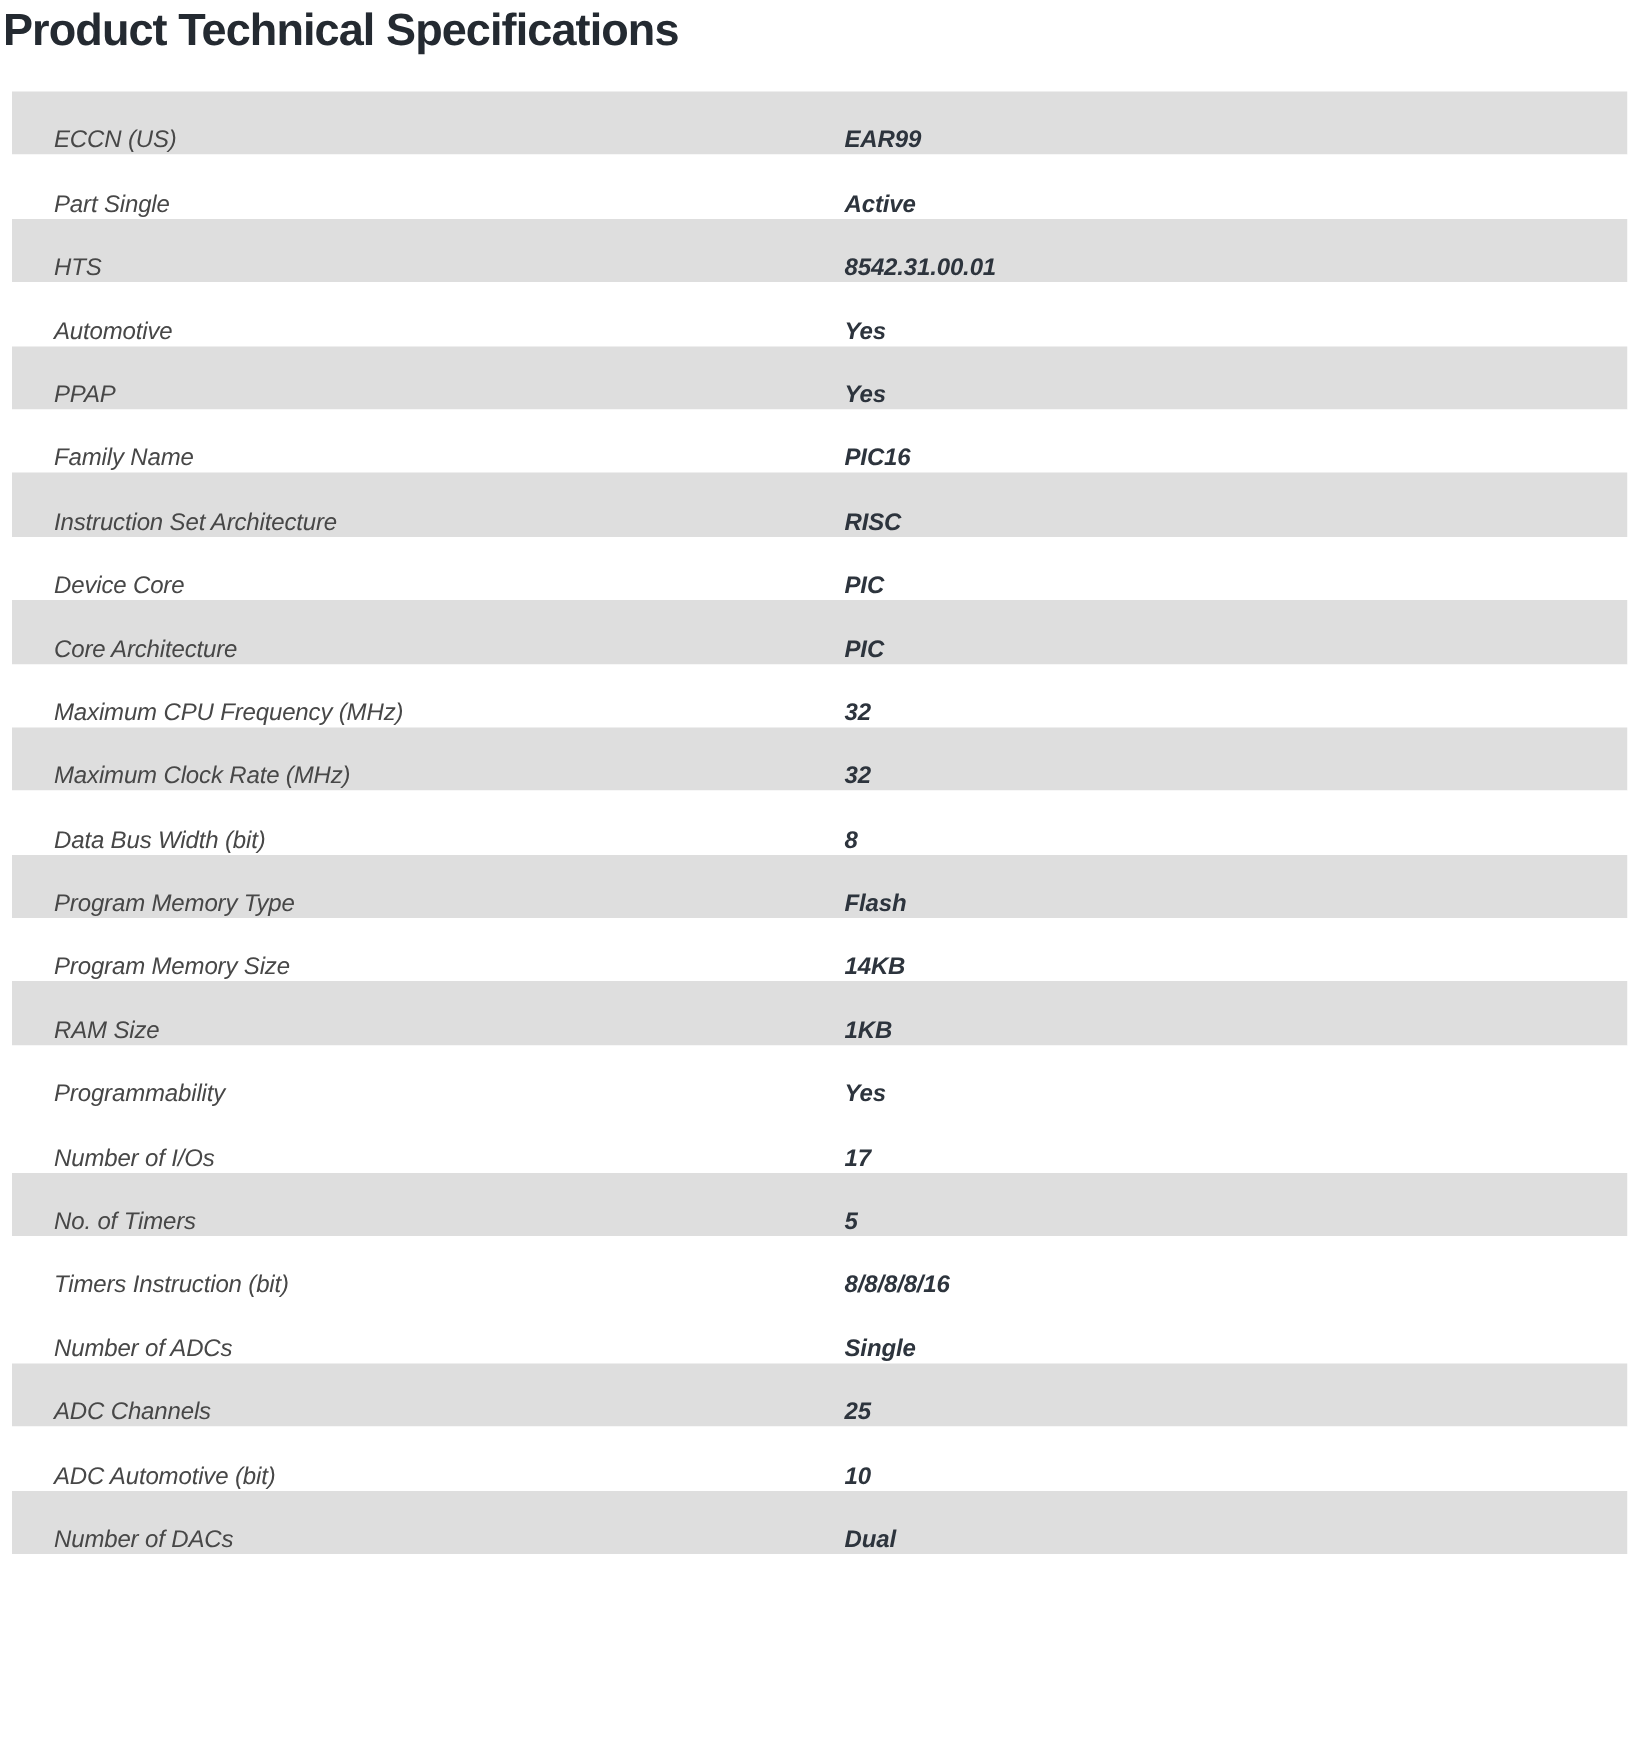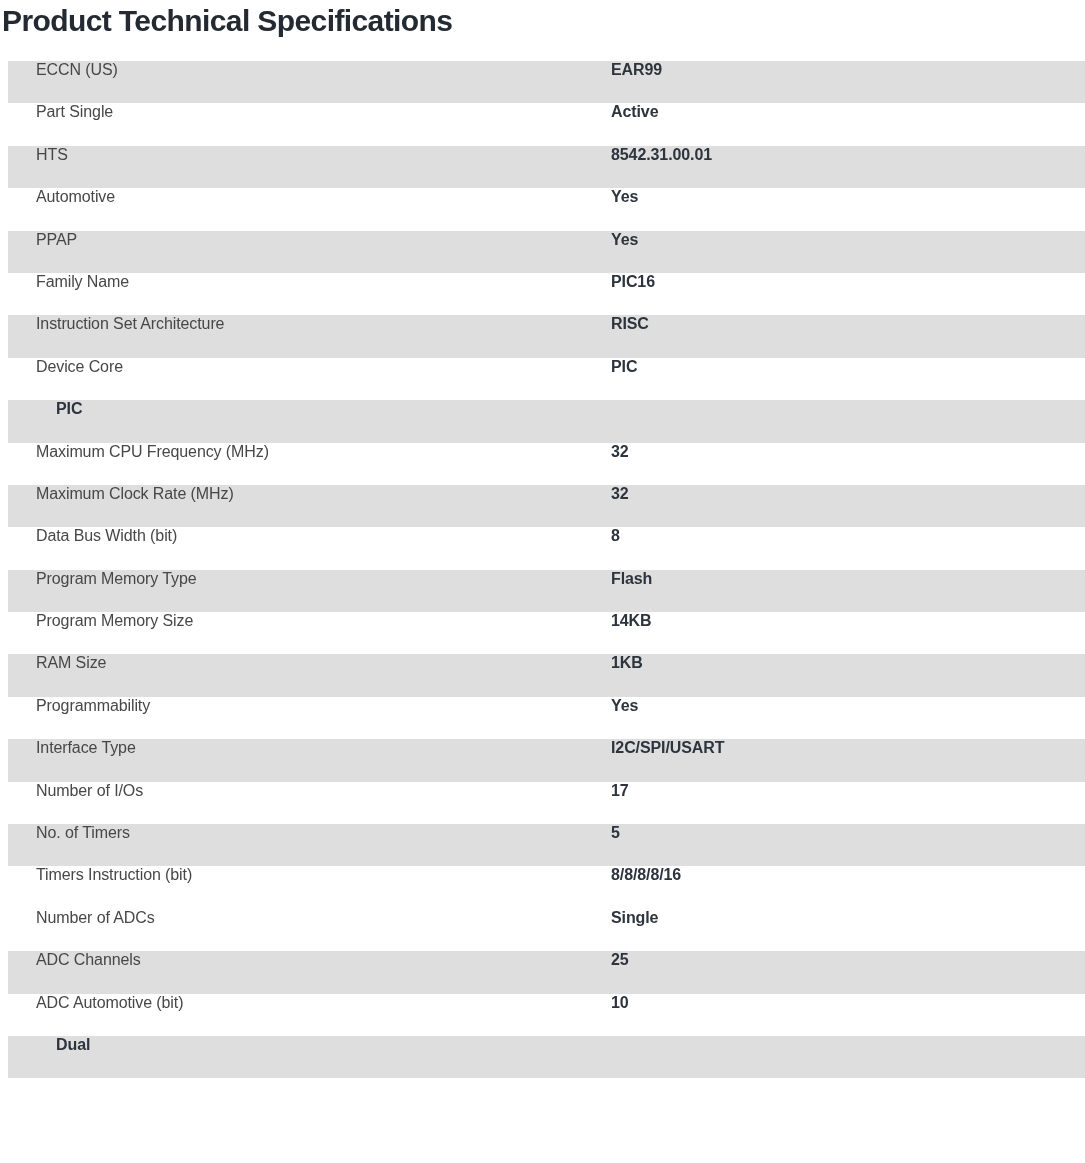--- a/index.html
+++ b/index.html
@@ -28,43 +28,43 @@
     letter-spacing:-0.6px;
     padding:3px 0 0 2px;
     line-height:36px;
     height:61px;
   }
   .spec-table{
     width:1085px;
   }
   .spec-row{
     display:flex;
-    align-items:flex-start;
+    align-items:flex-end;
     height:42.4px;
     margin-left:8px;
     background:var(--row-bg);
+    font-style:italic;
   }
   .spec-row.alt{
     background:var(--row-alt-bg);
   }
   .spec-label{
     width:555px;
     padding-left:28px;
     font-size:16px;
     color:var(--label-color);
     letter-spacing:-0.1px;
     white-space:nowrap;
   }
   .spec-value{
     font-size:16px;
     font-weight:bold;
     color:var(--value-color);
     letter-spacing:-0.1px;
     white-space:nowrap;
-    margin-left:48px;
   }
 </style>
 </head>
 <body>
 
 <div class="page">
   <h1 class="page-title">Product Technical Specifications</h1>
 
   <div class="spec-table">
       <div class="spec-row alt">
@@ -93,20 +93,21 @@
   </div>
       <div class="spec-row alt">
     <span class="spec-label">Instruction Set Architecture</span>
     <span class="spec-value">RISC</span>
   </div>
       <div class="spec-row">
     <span class="spec-label">Device Core</span>
     <span class="spec-value">PIC</span>
   </div>
       <div class="spec-row alt">
+    <span class="spec-label">Core Architecture</span>
     <span class="spec-value">PIC</span>
   </div>
       <div class="spec-row">
     <span class="spec-label">Maximum CPU Frequency (MHz)</span>
     <span class="spec-value">32</span>
   </div>
       <div class="spec-row alt">
     <span class="spec-label">Maximum Clock Rate (MHz)</span>
     <span class="spec-value">32</span>
   </div>
@@ -123,24 +124,20 @@
     <span class="spec-value">14KB</span>
   </div>
       <div class="spec-row alt">
     <span class="spec-label">RAM Size</span>
     <span class="spec-value">1KB</span>
   </div>
       <div class="spec-row">
     <span class="spec-label">Programmability</span>
     <span class="spec-value">Yes</span>
   </div>
-      <div class="spec-row alt">
-    <span class="spec-label">Interface Type</span>
-    <span class="spec-value">I2C/SPI/USART</span>
-  </div>
       <div class="spec-row">
     <span class="spec-label">Number of I/Os</span>
     <span class="spec-value">17</span>
   </div>
       <div class="spec-row alt">
     <span class="spec-label">No. of Timers</span>
     <span class="spec-value">5</span>
   </div>
       <div class="spec-row">
     <span class="spec-label">Timers Instruction (bit)</span>
@@ -152,16 +149,17 @@
   </div>
       <div class="spec-row alt">
     <span class="spec-label">ADC Channels</span>
     <span class="spec-value">25</span>
   </div>
       <div class="spec-row">
     <span class="spec-label">ADC Automotive (bit)</span>
     <span class="spec-value">10</span>
   </div>
       <div class="spec-row alt">
+    <span class="spec-label">Number of DACs</span>
     <span class="spec-value">Dual</span>
   </div>
     </div>
 </div>
 
 </body></html>

